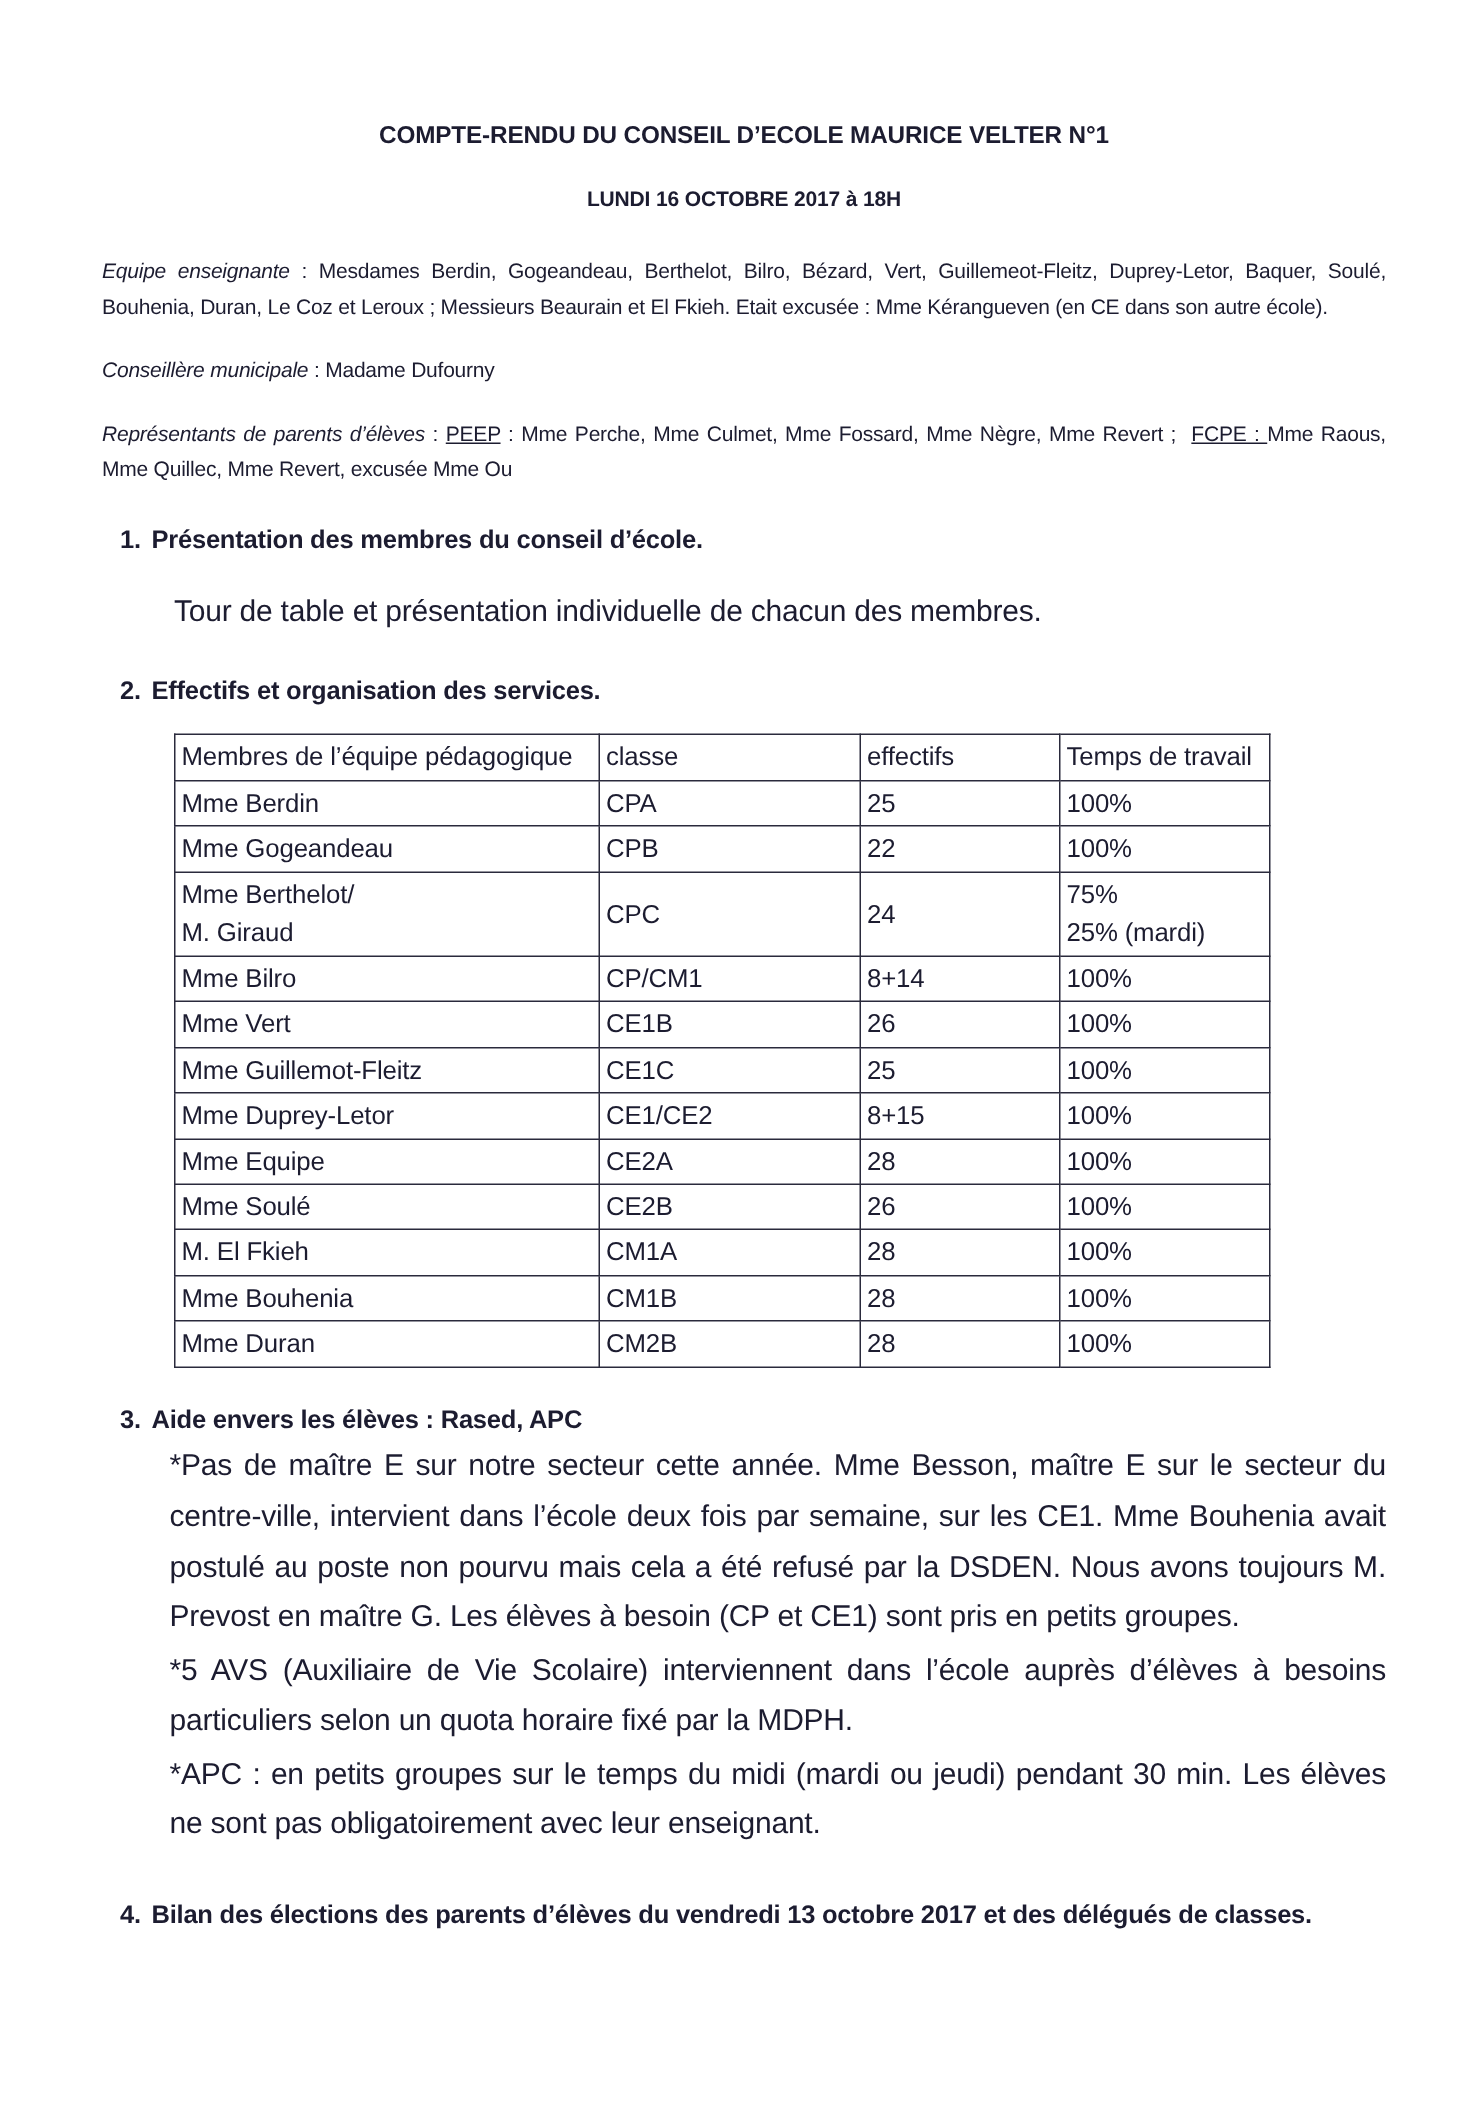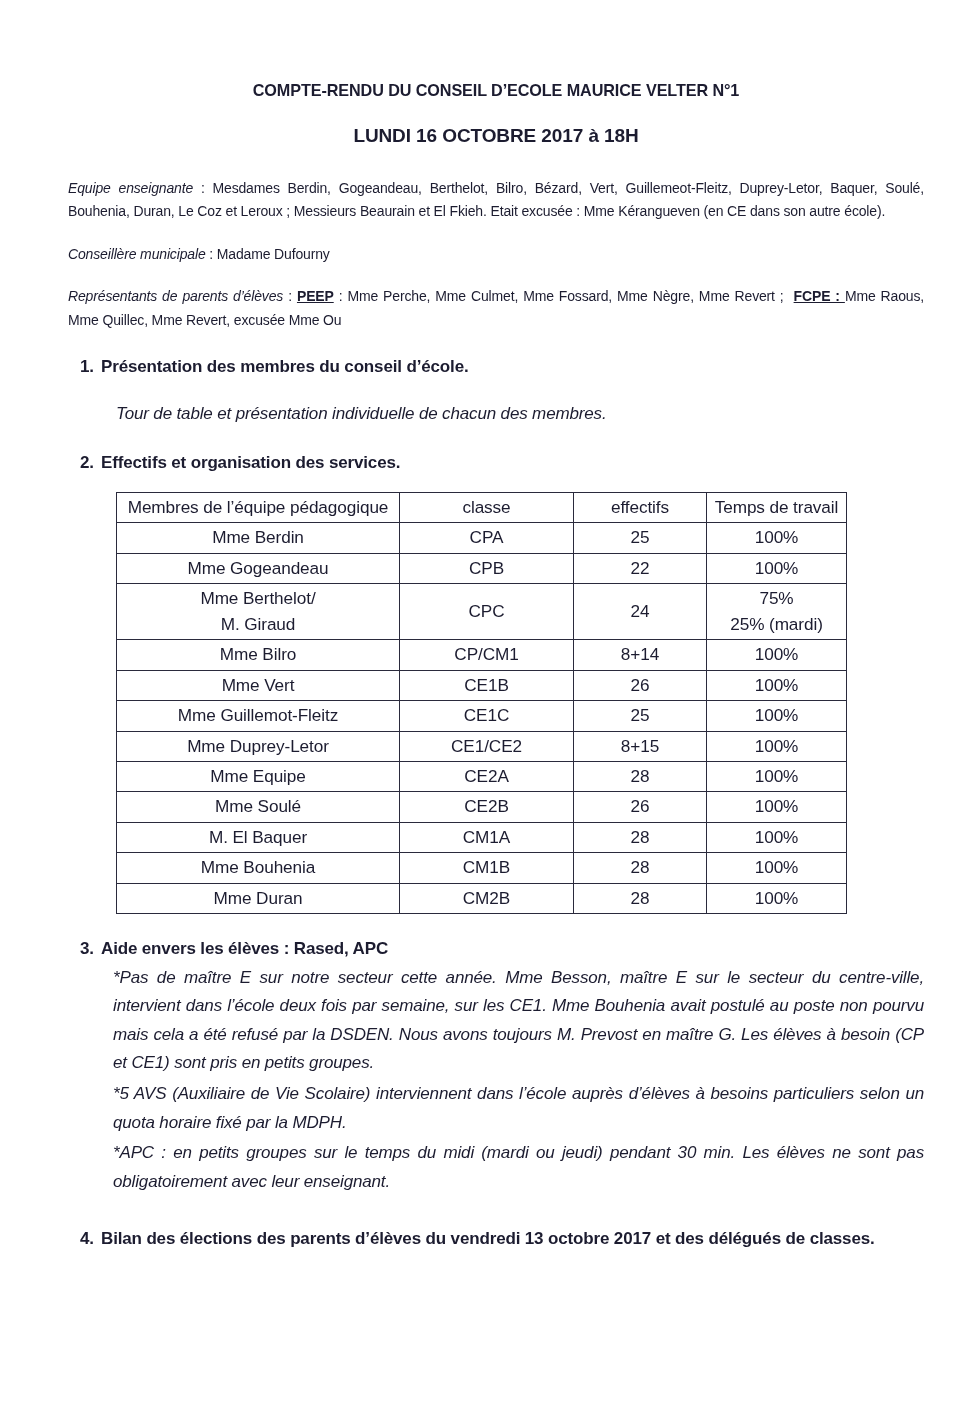--- a/index.html
+++ b/index.html
@@ -24,37 +24,37 @@
     text-align: center;
     font-weight: bold;
     font-size: 16.2px;
     letter-spacing: -0.1px;
     margin: 0 0 2px 0;
     line-height: 1.5;
   }
   .doc-subtitle {
     text-align: center;
     font-weight: bold;
-    font-size: 19px;
+    font-size: 14px;
     letter-spacing: -0.1px;
     margin: 20px 0 0 0;
     line-height: 1.5;
   }
   .para {
     font-size: 14px;
     line-height: 1.68;
     text-align: justify;
     margin: 19px 0 0 0;
     letter-spacing: -0.15px;
   }
   .para.first { margin-top: 26px; }
   .lbl-italic {
     font-style: italic;
   }
-  .u { text-decoration: underline; font-weight: bold; }
+  .u { text-decoration: underline; }
 
   ol.sections {
     list-style: none;
     margin: 0;
     padding: 0;
   }
   .section {
     margin-top: 22px;
   }
   .section-head {
@@ -65,39 +65,38 @@
     display: flex;
     align-items: flex-start;
   }
   .section-num {
     width: 33px;
     flex: 0 0 33px;
     padding-left: 12px;
     box-sizing: border-box;
   }
   .section-body {
-    font-size: 17px;
+    font-size: 20px;
     line-height: 1.68;
     letter-spacing: -0.15px;
     text-align: justify;
     margin-left: 45px;
     margin-top: 2px;
-    font-style: italic;
   }
   .section-body.indent-extra { margin-top: 20px; margin-left: 48px; }
 
   table.effectifs {
     border-collapse: collapse;
     margin: 16px 0 0 48px;
     width: 730px;
     table-layout: fixed;
   }
   table.effectifs td, table.effectifs th {
     border: 1px solid #2a2a3c;
-    text-align: center;
+    text-align: left;
     vertical-align: middle;
     font-weight: normal;
     font-size: 17.2px;
     line-height: 1.48;
     padding: 2px 4px;
     letter-spacing: -0.1px;
     color: #1c1c30;
     height: 22px;
   }
   table.effectifs col.c0 { width: 283px; }
@@ -206,21 +205,21 @@
               <td>28</td>
               <td>100%</td>
             </tr>
             <tr>
               <td>Mme Soulé</td>
               <td>CE2B</td>
               <td>26</td>
               <td>100%</td>
             </tr>
             <tr>
-              <td>M. El Baquer</td>
+              <td>M. El Fkieh</td>
               <td>CM1A</td>
               <td>28</td>
               <td>100%</td>
             </tr>
             <tr>
               <td>Mme Bouhenia</td>
               <td>CM1B</td>
               <td>28</td>
               <td>100%</td>
             </tr>

